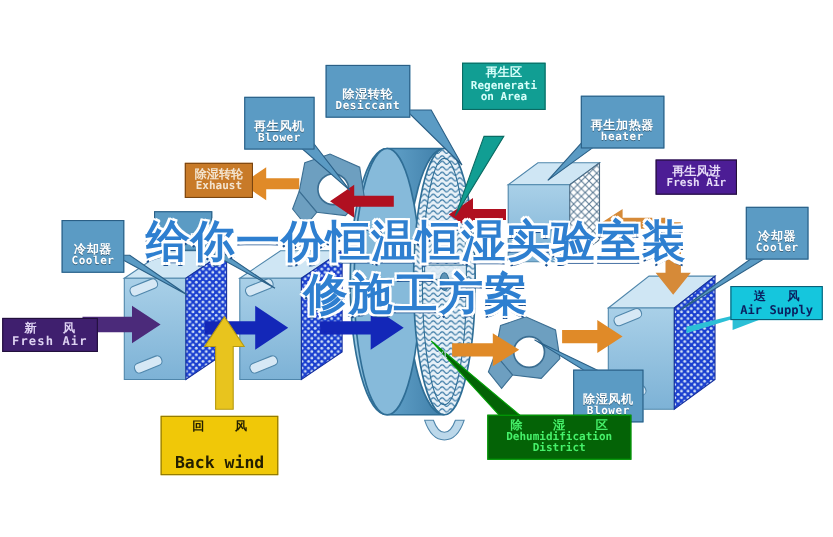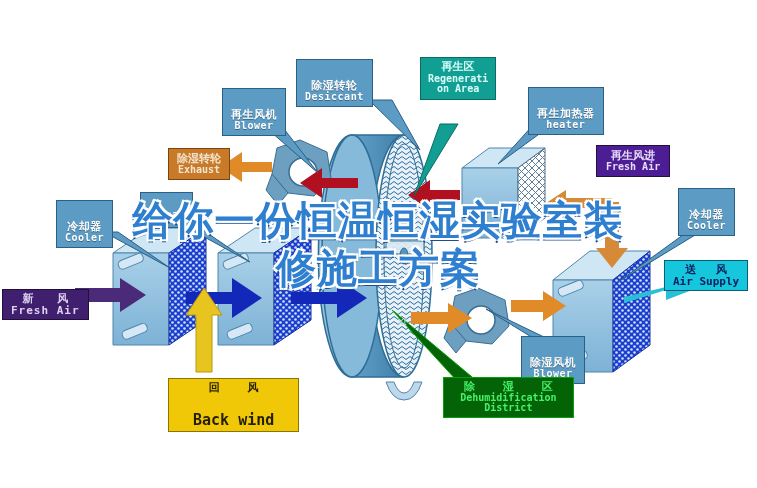--- a/index.html
+++ b/index.html
@@ -281,21 +281,21 @@
 
   <div class="lbl lbl-blue" style="left:140px;top:192px;padding:3px 8px;">
     <span class="cn">冷却器</span>
   </div>
 
   <div class="lbl lbl-purple" style="left:2px;top:273px;padding:3px 8px;margin-top:16px;">
     <span class="cn">新  风</span>
     <span class="en">Fresh Air</span>
   </div>
 
-  <div class="lbl lbl-yellow" style="left:168px;top:378px;padding:3px 24px;">
+  <div class="lbl lbl-yellow" style="left:146px;top:378px;padding:3px 12px;">
     <span class="cn">回  风</span>
     <span class="en">Back wind</span>
   </div>
 
   <div class="lbl lbl-blue" style="left:521px;top:336px;padding:4px 8px;">
     <span class="cn">除湿风机</span>
     <span class="en">Blower</span>
   </div>
 
   <div class="lbl lbl-green" style="left:443px;top:377px;padding:3px 8px;">

